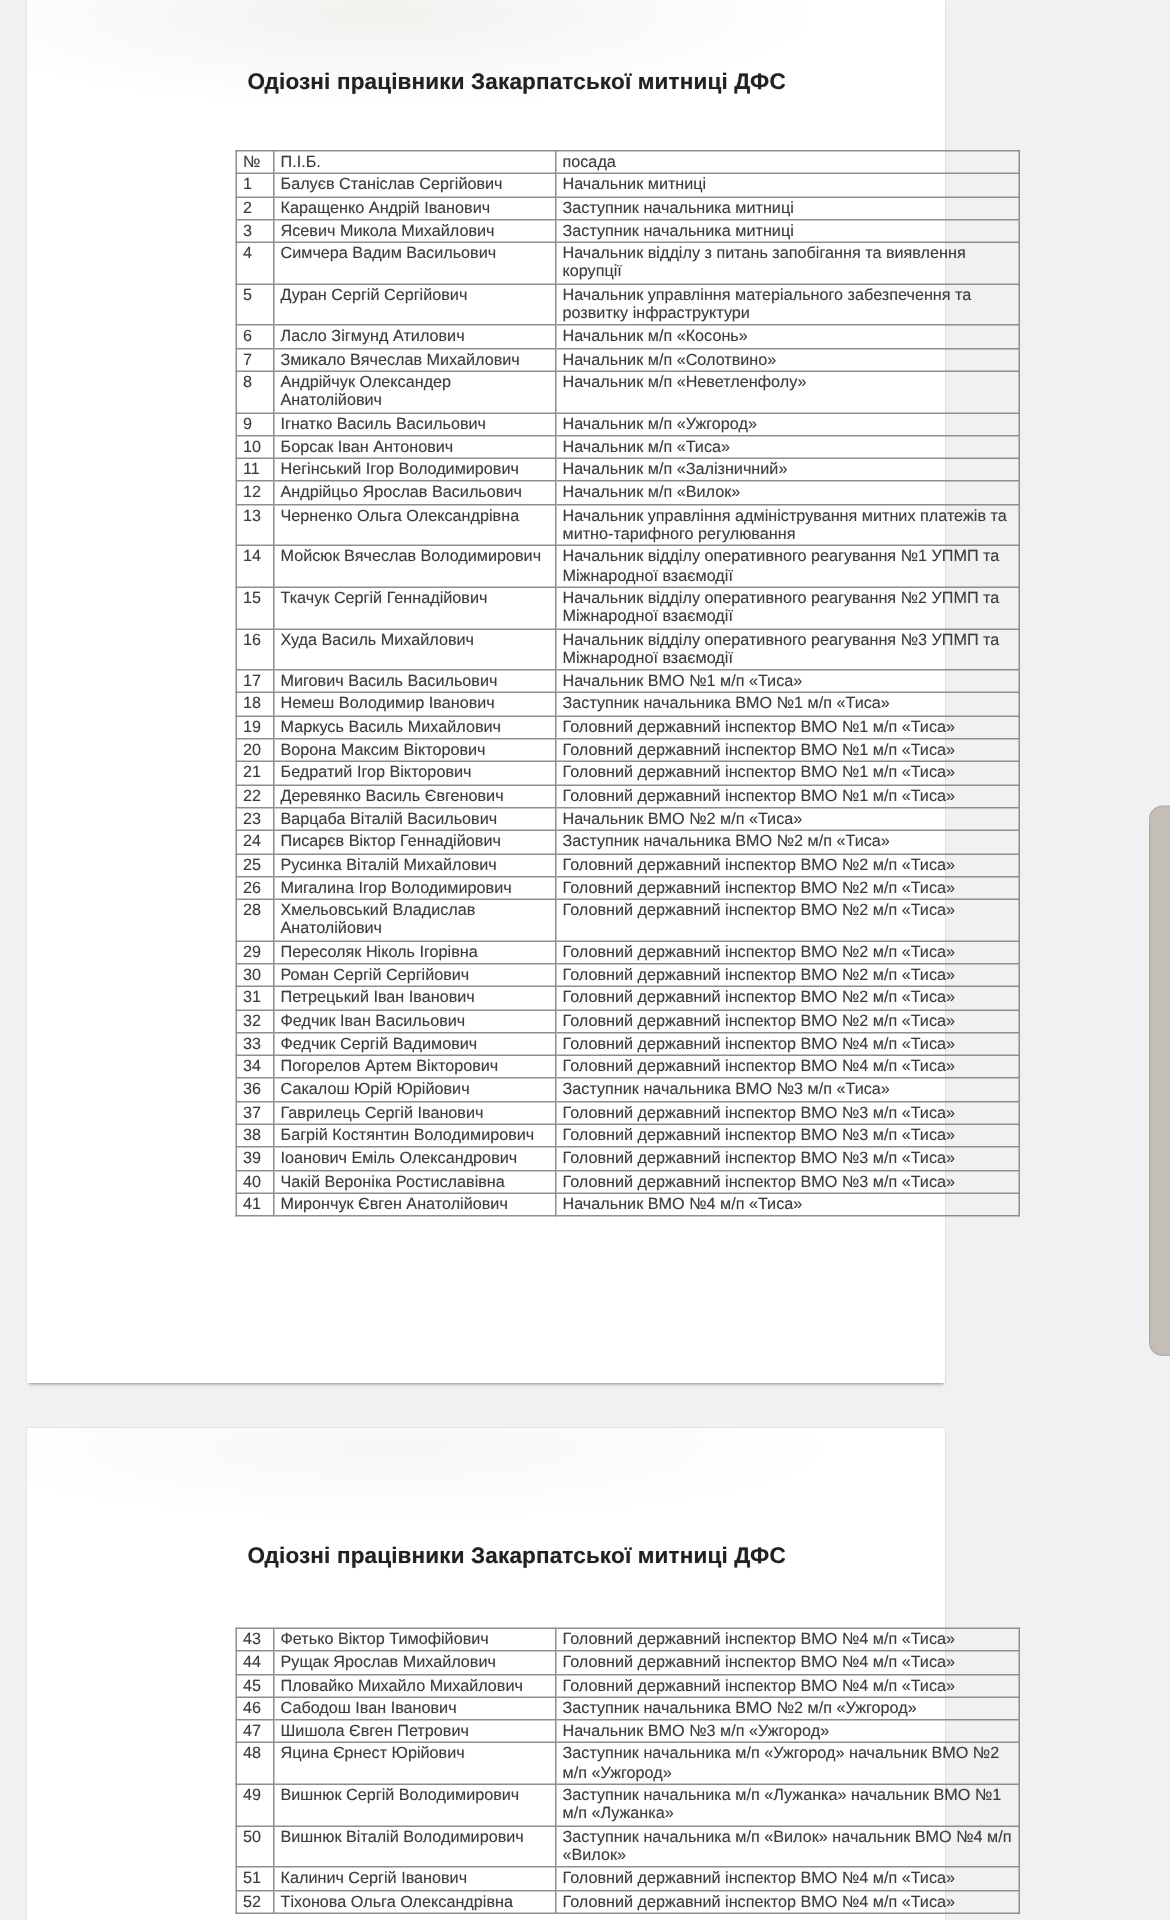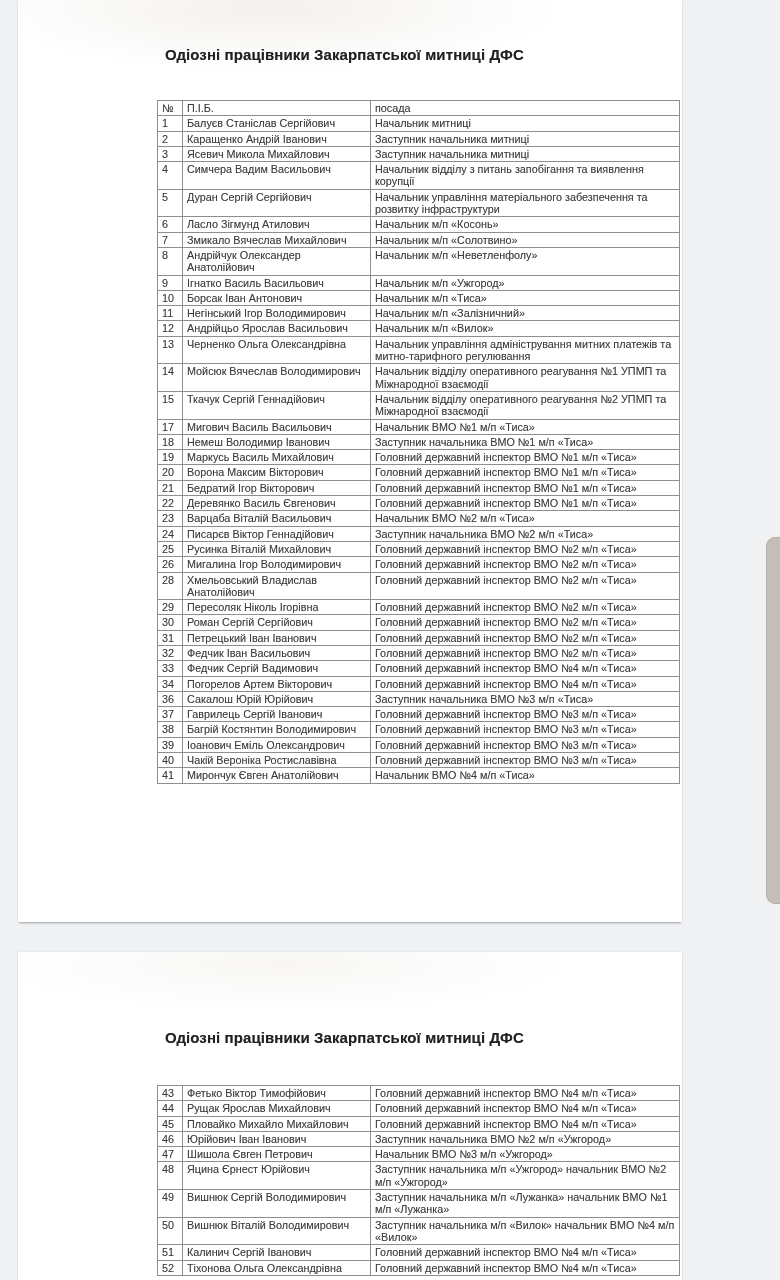--- a/index.html
+++ b/index.html
@@ -7,21 +7,21 @@
     width: 780px; height: 1280px;
     overflow: hidden;
     background: #eff1f3;
     font-family: "Liberation Sans", sans-serif;
   }
   .viewer { position: relative; width: 780px; height: 1280px; }
 
   .page {
     position: absolute;
     left: 18px;
-    width: 664px;
+    width: 612px;
     background: #ffffff;
     box-shadow: 0 2px 2px -1px rgba(100,102,106,0.55), 0 0 1px rgba(0,0,0,0.18);
   }
   .page-1 {
     top: 0; height: 922px;
     background-image: radial-gradient(ellipse 420px 90px at 38% 1%, rgba(196,186,172,0.20), transparent 70%);
   }
   .page-2 {
     top: 952px; height: 328px;
     background-image: radial-gradient(ellipse 420px 70px at 40% 4%, rgba(196,186,172,0.12), transparent 70%);
@@ -167,20 +167,25 @@
             <td class="num">14</td>
             <td class="name">Мойсюк Вячеслав Володимирович</td>
             <td class="position">Начальник відділу оперативного реагування №1 УПМП та Міжнародної взаємодії</td>
           </tr>
           <tr>
             <td class="num">15</td>
             <td class="name">Ткачук Сергій Геннадійович</td>
             <td class="position">Начальник відділу оперативного реагування №2 УПМП та Міжнародної взаємодії</td>
           </tr>
           <tr>
+            <td class="num">16</td>
+            <td class="name">Худа Василь Михайлович</td>
+            <td class="position">Начальник відділу оперативного реагування №3 УПМП та Міжнародної взаємодії</td>
+          </tr>
+          <tr>
             <td class="num">17</td>
             <td class="name">Мигович Василь Васильович</td>
             <td class="position">Начальник ВМО №1 м/п «Тиса»</td>
           </tr>
           <tr>
             <td class="num">18</td>
             <td class="name">Немеш Володимир Іванович</td>
             <td class="position">Заступник начальника ВМО №1 м/п «Тиса»</td>
           </tr>
           <tr>
@@ -313,21 +318,21 @@
             <td class="name">Рущак Ярослав Михайлович</td>
             <td class="position">Головний державний інспектор ВМО №4 м/п «Тиса»</td>
           </tr>
           <tr>
             <td class="num">45</td>
             <td class="name">Пловайко Михайло Михайлович</td>
             <td class="position">Головний державний інспектор ВМО №4 м/п «Тиса»</td>
           </tr>
           <tr>
             <td class="num">46</td>
-            <td class="name">Юрійович Іван Іванович</td>
+            <td class="name">Сабодош Іван Іванович</td>
             <td class="position">Заступник начальника ВМО №2 м/п «Ужгород»</td>
           </tr>
           <tr>
             <td class="num">47</td>
             <td class="name">Шишола Євген Петрович</td>
             <td class="position">Начальник ВМО №3 м/п «Ужгород»</td>
           </tr>
           <tr>
             <td class="num">48</td>
             <td class="name">Яцина Єрнест Юрійович</td>

